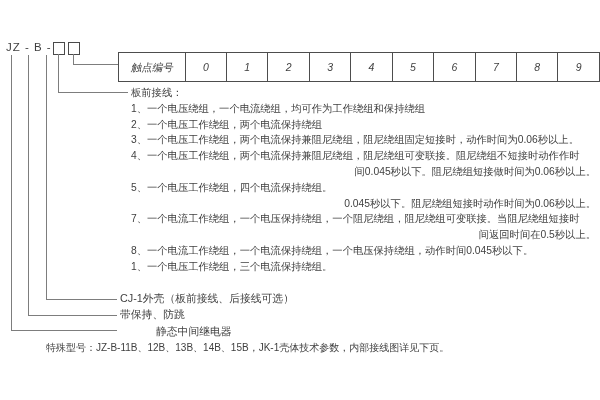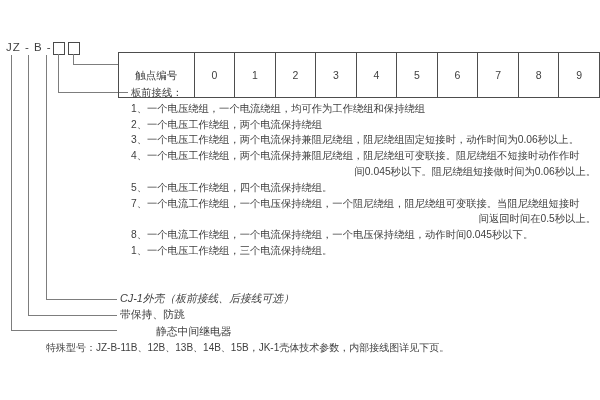--- a/index.html
+++ b/index.html
@@ -15,22 +15,22 @@
   
   .vline,.hline{position:absolute;background:#7d7d7d;}
   .vline{width:1px;}
   .hline{height:1px;}
   
   table.contact{
     position:absolute;left:118px;top:52px;border-collapse:collapse;
     font-size:10.5px;color:#3f3f3f;table-layout:fixed;
   }
   table.contact td{
-    border:1px solid #4d4d4d;text-align:center;padding:16px;
-    height:12px;line-height:12px;width:35px;overflow:hidden;white-space:nowrap;
+    border:1px solid #4d4d4d;text-align:center;padding:8px;
+    height:12px;line-height:12px;width:35px;overflow:hidden;white-space:nowrap;font-style:italic;
   }
   table.contact td.hdr{width:54px;}
   
   .classif{position:absolute;left:131px;top:85px;width:465px;font-size:10.3px;line-height:15.8px;white-space:nowrap;}
   .classif .cont{padding-left:16px;text-align:right;}
   
   .callout{position:absolute;left:120px;font-size:10.8px;white-space:nowrap;}
   .footnote{position:absolute;left:46px;top:341px;font-size:10px;white-space:nowrap;}
 </style>
 </head>
@@ -76,25 +76,26 @@
     </table>
 
   <div class="classif">
     <div>板前接线：</div>
     <div>1、一个电压绕组，一个电流绕组，均可作为工作绕组和保持绕组</div>
     <div>2、一个电压工作绕组，两个电流保持绕组</div>
     <div>3、一个电压工作绕组，两个电流保持兼阻尼绕组，阻尼绕组固定短接时，动作时间为0.06秒以上。</div>
     <div>4、一个电压工作绕组，两个电流保持兼阻尼绕组，阻尼绕组可变联接。阻尼绕组不短接时动作作时</div>
     <div class="cont">间0.045秒以下。阻尼绕组短接做时间为0.06秒以上。</div>
     <div>5、一个电压工作绕组，四个电流保持绕组。</div>
+    <div class="cont">0.045秒以下。阻尼绕组短接时动作时间为0.06秒以上。</div>
     <div>7、一个电流工作绕组，一个电压保持绕组，一个阻尼绕组，阻尼绕组可变联接。当阻尼绕组短接时</div>
     <div class="cont">间返回时间在0.5秒以上。</div>
     <div>8、一个电流工作绕组，一个电流保持绕组，一个电压保持绕组，动作时间0.045秒以下。</div>
     <div>1、一个电压工作绕组，三个电流保持绕组。</div>
   </div>
 
-  <div class="callout" style="top:292px;font-style:italic;">CJ-1外壳（板前接线、后接线可选）</div>
+  <div class="callout" style="top:292px;">CJ-1外壳（板前接线、后接线可选）</div>
   <div class="callout" style="top:308px;">带保持、防跳</div>
   <div class="callout" style="top:325px;padding-left:36px;">静态中间继电器</div>
 
   <div class="footnote">特殊型号：JZ-B-11B、12B、13B、14B、15B，JK-1壳体技术参数，内部接线图详见下页。</div>
 
 </div>
 
 </body></html>

